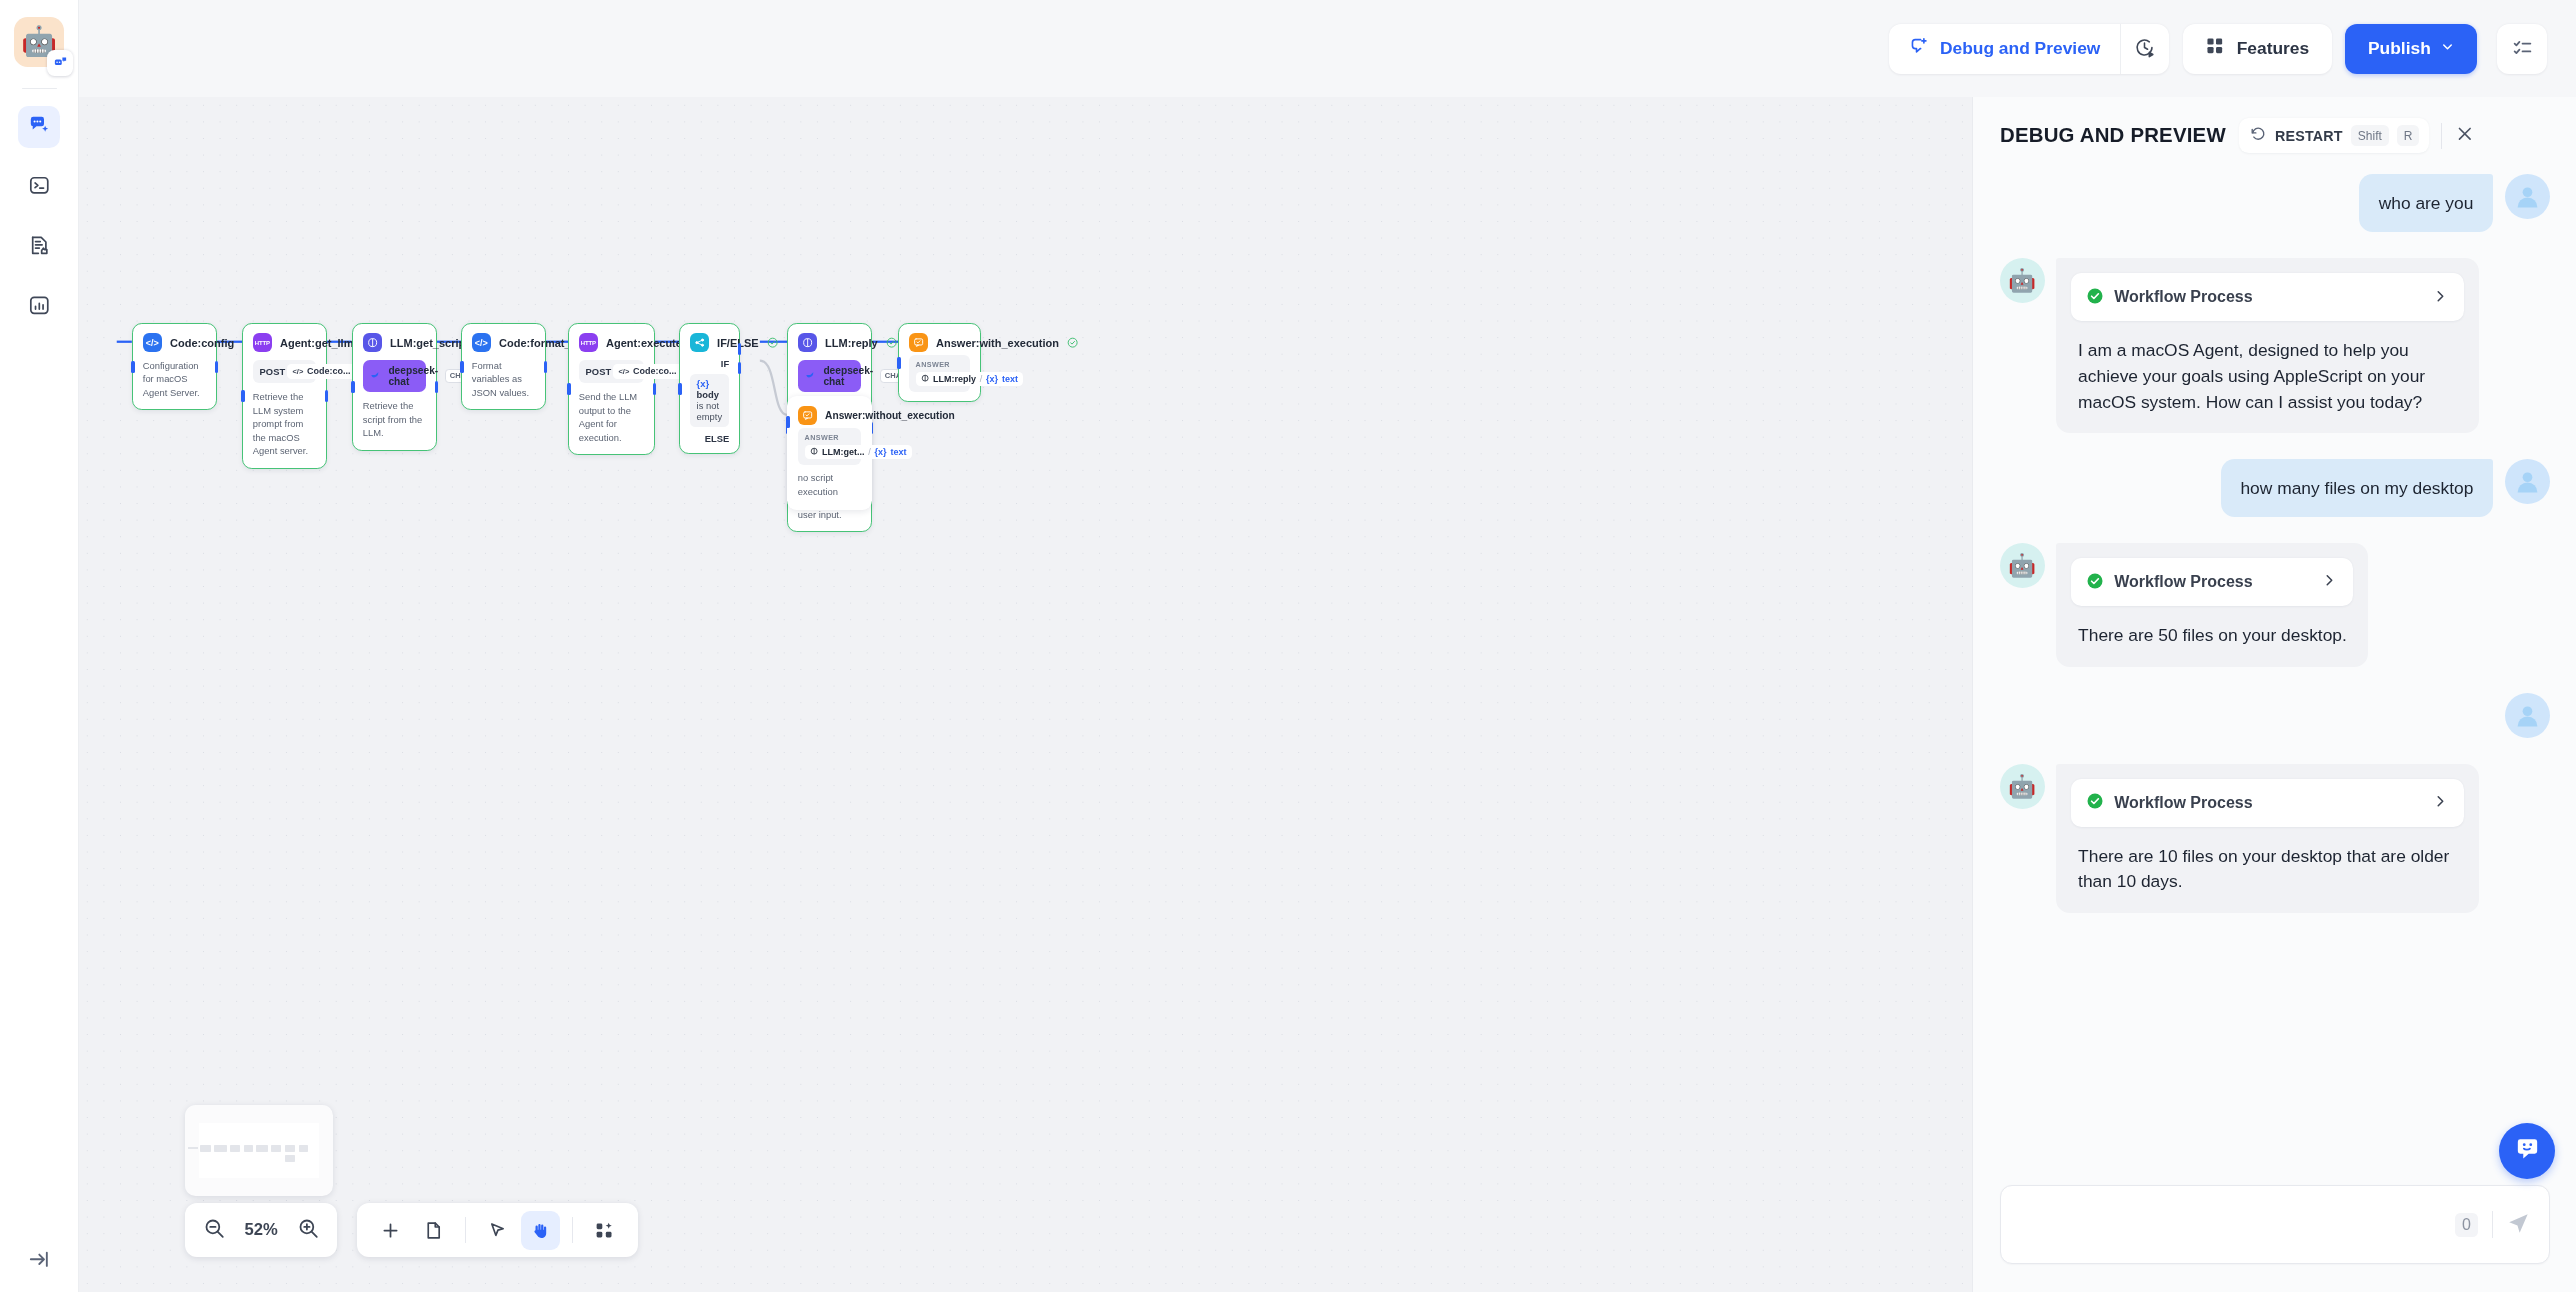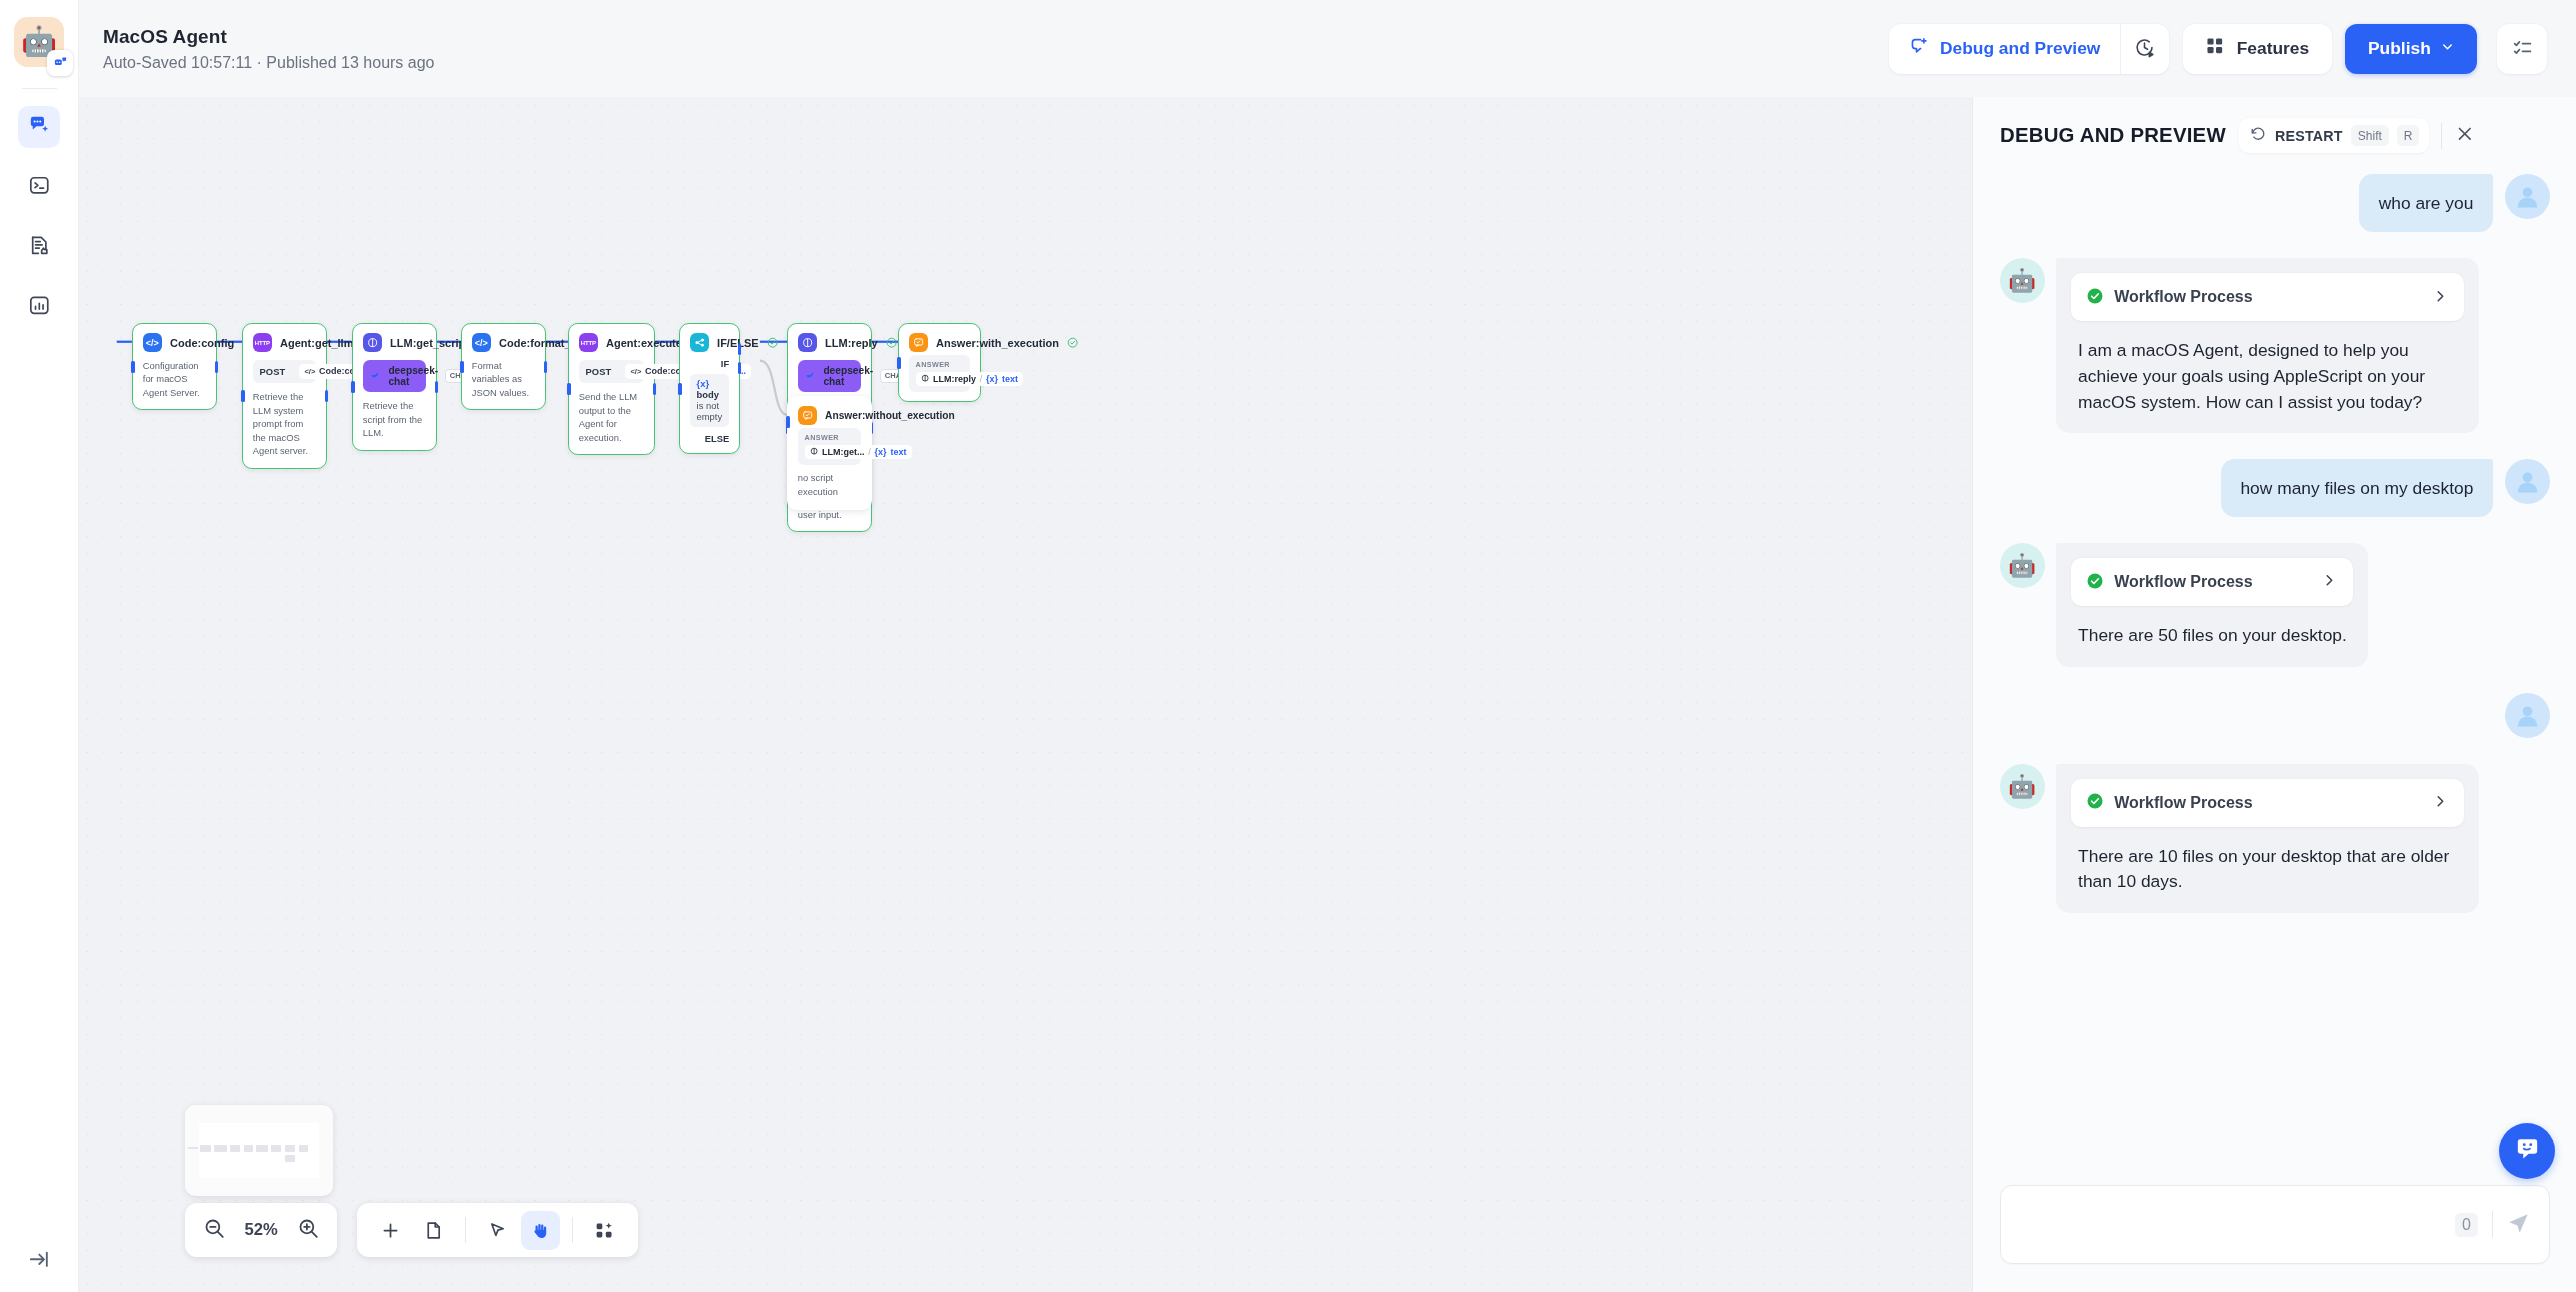--- a/index.html
+++ b/index.html
@@ -113,21 +113,21 @@
   .ico-code { background: #2b72f0; }
   .ico-http { background: #8b3ff0; font-size: 6px; letter-spacing: -0.2px; }
   .ico-llm  { background: #5856e8; }
   .ico-if   { background: #19b6d8; }
   .ico-ans  { background: #f99415; }
   .node-title { font-size: 11px; font-weight: 700; color: #222a38; white-space: nowrap; }
   .node-check { margin-left: auto; display: flex; align-items: center; }
   .node-desc { font-size: 9.4px; color: #5c6473; line-height: 1.45; margin-top: 6.8px; }
   .chip-row {
     margin-top: 7.5px; background: #f2f3f6; border-radius: 6px;
-    display: flex; align-items: center; gap: 14px; padding: 4.5px 6.8px;
+    display: flex; align-items: center; gap: 2px; padding: 4.5px 6.8px;
     font-size: 9.4px; font-weight: 700; color: #2b3344;
   }
   .chip-inner {
     background: #fff; border-radius: 4.5px; padding: 2.3px 5.3px;
     display: flex; align-items: center; gap: 3.8px; font-weight: 700; font-size: 9px;
   }
   .var-blue { color: #2b62f6; }
   .slash { color: #aeb4c0; font-weight: 400; }
   .model-row {
     margin-top: 7.5px; background: #8b5cf6; border-radius: 6.8px;
@@ -303,24 +303,20 @@
         <svg width="22.6" height="22.6" viewBox="0 0 24 24" fill="none" stroke="#5a6376" stroke-width="2" stroke-linecap="round" stroke-linejoin="round">
           <path d="M3 12h13M12 7l5 5-5 5M20 5v14"></path>
         </svg>
       </span>
     </div>
   </div>
 
   <div class="stage">
 
     <div class="topbar">
-      <div class="title-wrap">
-        <div class="app-title">MacOS Agent</div>
-        <div class="app-sub">Auto-Saved 10:57:11 · Published 13 hours ago</div>
-      </div>
 
       <div class="top-right">
         <div class="pill-group">
           <div class="btn-debug">
             <span>
               <svg width="19.6" height="19.6" viewBox="0 0 24 24" fill="none" stroke="#2b62f6" stroke-width="2" stroke-linecap="round" stroke-linejoin="round">
                 <path d="M13 4.5H6.5A3.5 3.5 0 0 0 3 8v4a3.5 3.5 0 0 0 3.5 3.5H8v4l4.5-4h.5"></path>
                   <path d="M17 3.5v5M19.5 6h-5"></path>
               </svg>
             </span>

